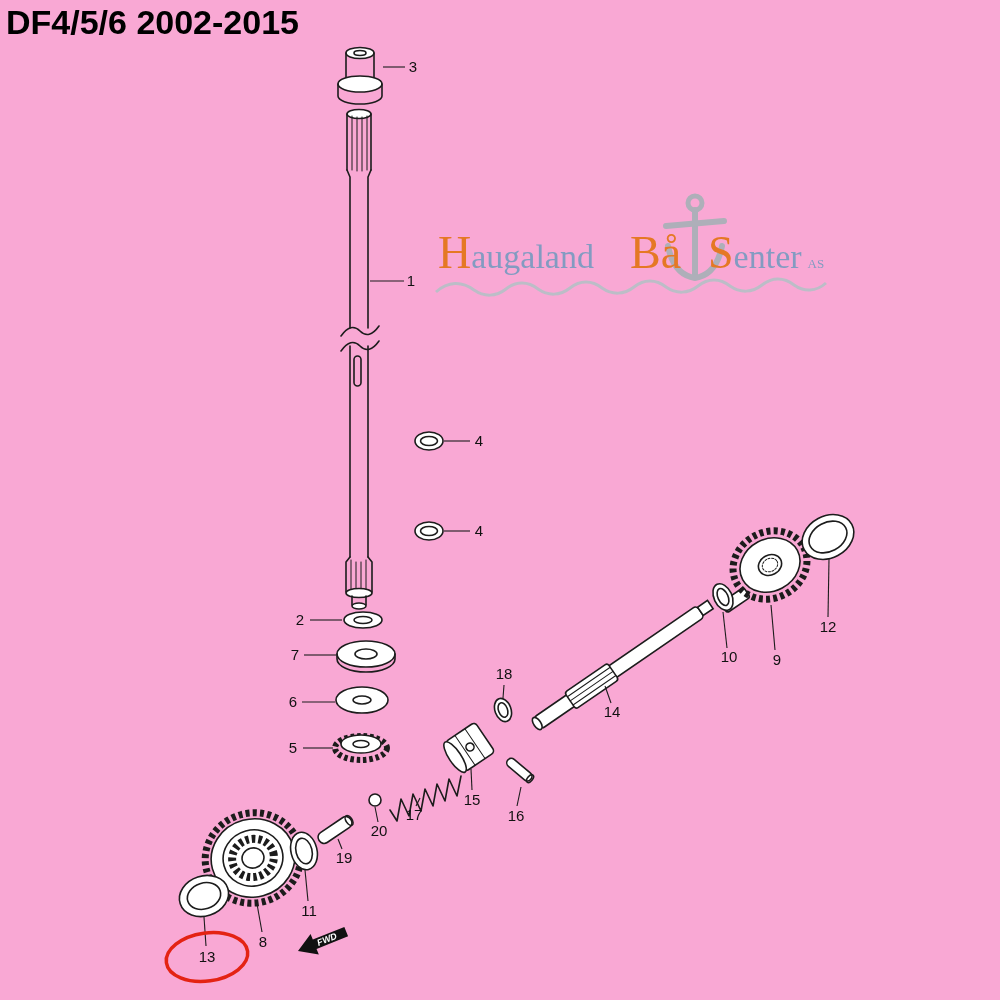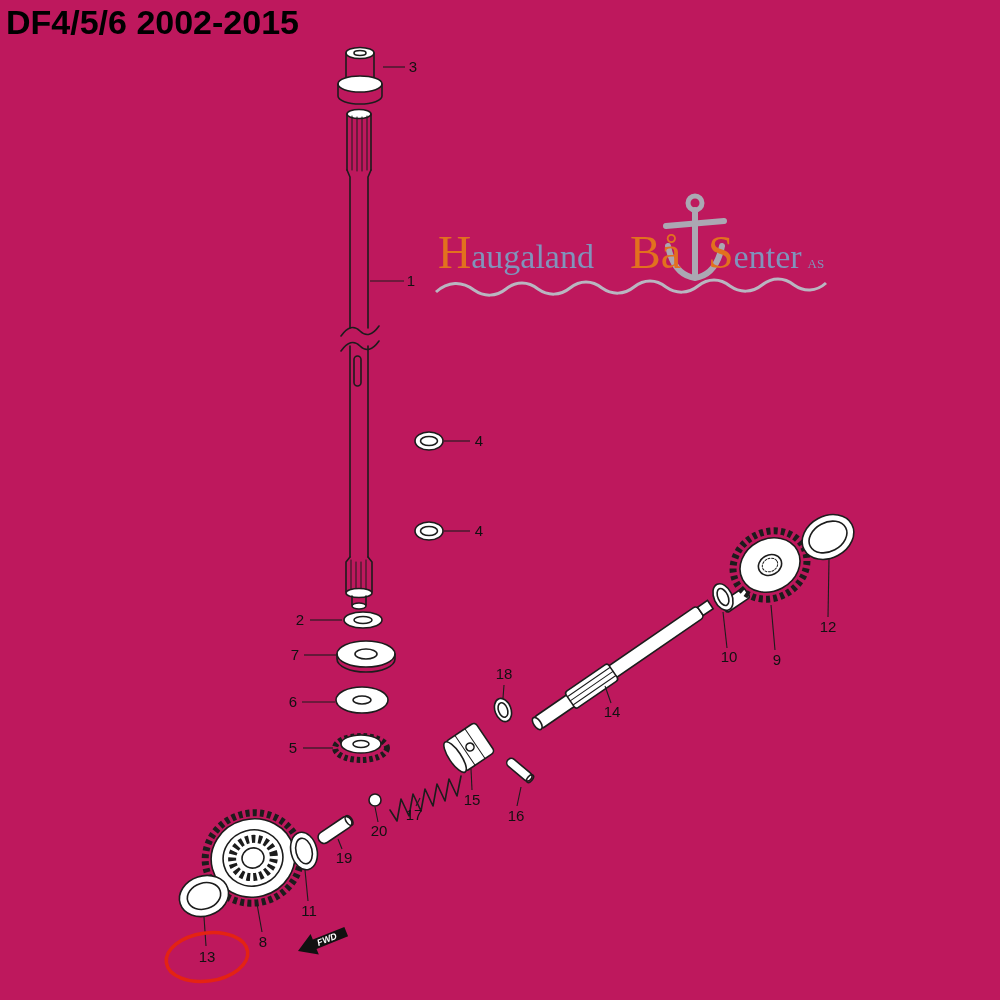--- a/index.html
+++ b/index.html
@@ -1,16 +1,16 @@
 <!DOCTYPE html>
 <html><head>
 <meta charset="utf-8">
 <style>
   html,body{margin:0;padding:0;background:#ffffff;}
-  #stage{position:relative;width:1000px;height:1000px;background:#be185d;overflow:hidden;
+  #stage{position:relative;width:1000px;height:1000px;background:#f9a8d4;overflow:hidden;
          font-family:"Liberation Sans",sans-serif;}
   svg{display:block;}
   .title{font-family:"Liberation Sans",sans-serif;font-weight:bold;font-size:34px;fill:#000;}
   .ln{fill:none;stroke:#1c1c1c;stroke-width:1.6;stroke-linecap:round;stroke-linejoin:round;}
   .thin{fill:none;stroke:#1c1c1c;stroke-width:1;stroke-linecap:round;}
   .fillw{fill:#ffffff;stroke:#1c1c1c;stroke-width:1.6;}
   .teeth{fill:none;stroke:#1c1c1c;stroke-width:7;stroke-dasharray:4 3.2;}
   .teeth-sm{fill:none;stroke:#1c1c1c;stroke-width:6;stroke-dasharray:3.5 2.8;}
   .rollers{fill:none;stroke:#1c1c1c;stroke-width:8;stroke-dasharray:3.5 3;}
   .lead{stroke:#1c1c1c;stroke-width:1.1;}

